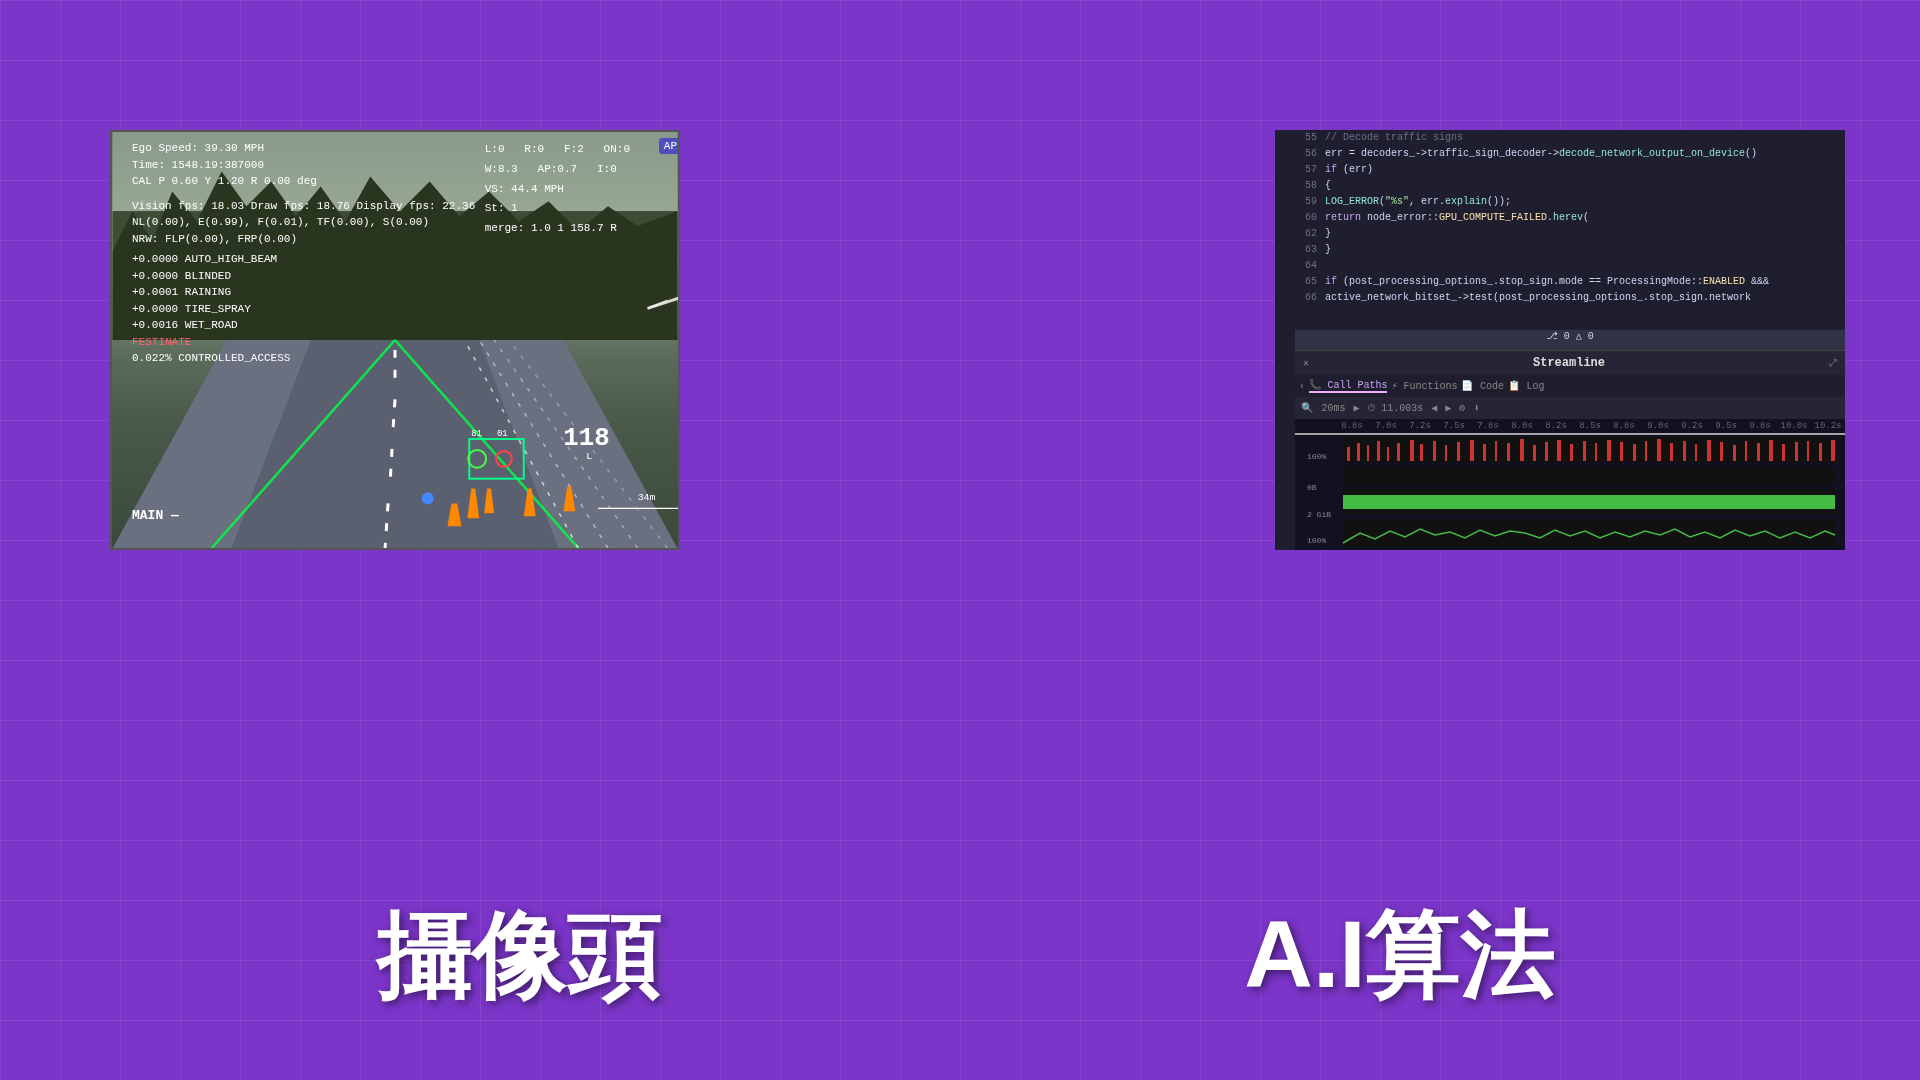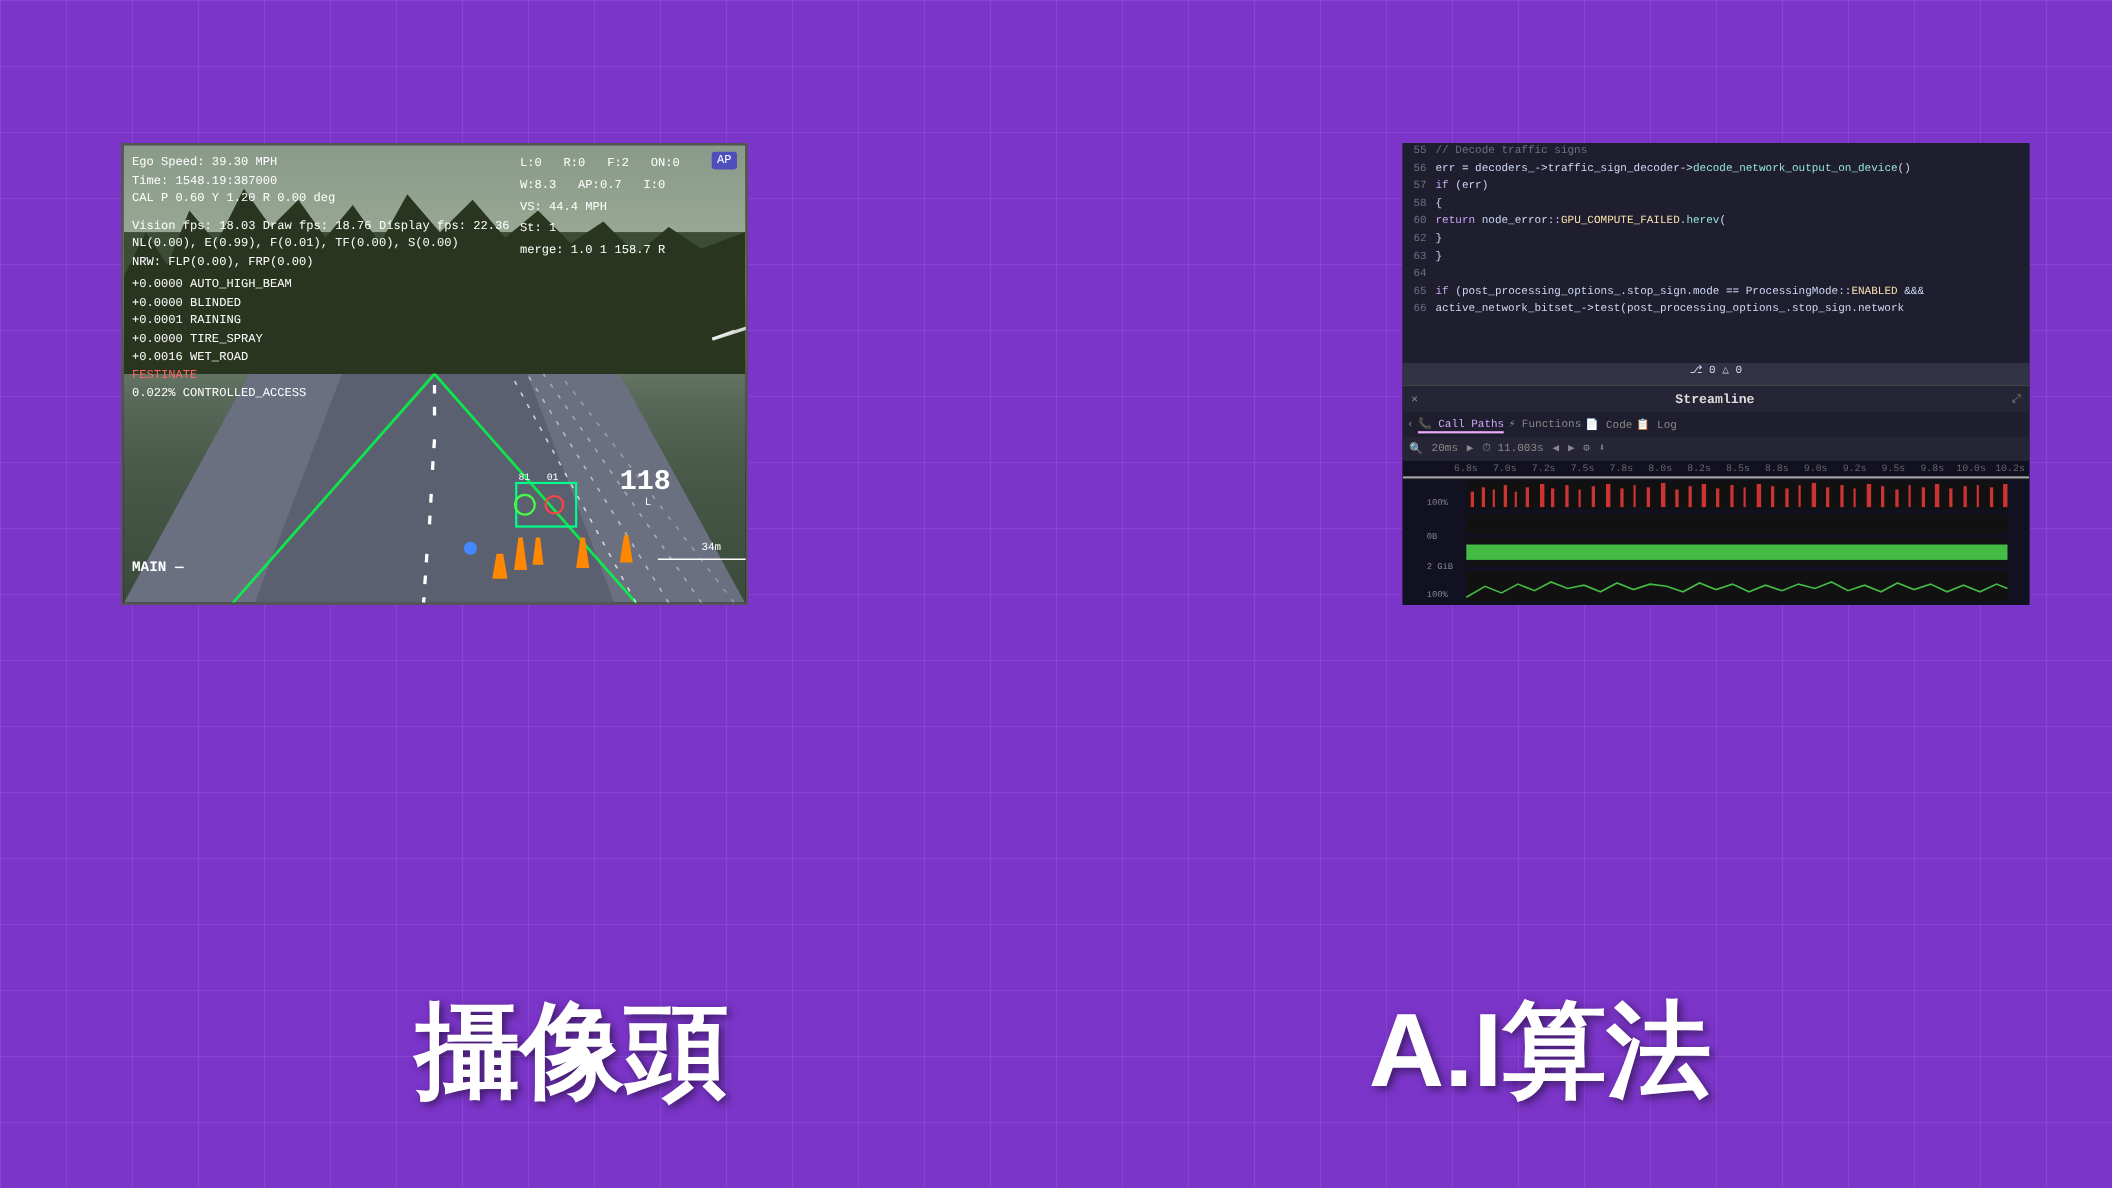--- a/index.html
+++ b/index.html
@@ -47,21 +47,21 @@
     .dashcam-road {
       width: 100%;
       height: 100%;
       position: relative;
       background: linear-gradient(180deg, #6a7a6a 0%, #8a9a8a 30%, #5a6a5a 55%, #4a5a4a 70%, #3a4a3a 100%);
     }
 
     
     .hud-overlay {
       position: absolute;
-      top: 0; left: 0;
+      top: 0; left: 12px;
       width: 100%; height: 100%;
       color: white;
       font-size: 11px;
       font-family: 'Courier New', monospace;
       padding: 8px;
     }
 
     .hud-top-left {
       position: absolute;
       top: 8px; left: 8px;
@@ -104,20 +104,21 @@
     .code-panel {
       position: absolute;
       top: 130px;
       right: 75px;
       width: 570px;
       height: 420px;
       background: #1e1e2e;
       overflow: hidden;
       display: flex;
       flex-direction: column;
+      padding-left: 20px;
     }
 
     .code-editor {
       flex: 1;
       background: #1e1e2e;
       color: #cdd6f4;
       font-size: 11px;
       font-family: 'Courier New', monospace;
       overflow: hidden;
       padding: 0;
@@ -407,20 +408,24 @@
         <span class="line-num">56</span>
         <span class="line-content"><span class="kw-white">    err = decoders_-&gt;traffic_sign_decoder-&gt;</span><span class="kw-teal">decode_network_output_on_device</span><span class="kw-white">()</span></span>
       </div>
       <div class="code-line">
         <span class="line-num">57</span>
         <span class="line-content"><span class="kw-purple">    if </span><span class="kw-white">(err)</span></span>
       </div>
       <div class="code-line">
         <span class="line-num">58</span>
         <span class="line-content kw-white">    {</span>
+      </div>
+      <div class="code-line">
+        <span class="line-num">59</span>
+        <span class="line-content"><span class="kw-white">        </span><span class="kw-teal">LOG_ERROR</span><span class="kw-white">(</span><span class="kw-green">"%s"</span><span class="kw-white">, err.</span><span class="kw-teal">explain</span><span class="kw-white">());</span></span>
       </div>
       <div class="code-line">
         <span class="line-num">60</span>
         <span class="line-content"><span class="kw-purple">        return </span><span class="kw-white">node_error::</span><span class="kw-yellow">GPU_COMPUTE_FAILED</span><span class="kw-white">.</span><span class="kw-teal">herev</span><span class="kw-white">(</span></span>
       </div>
       <div class="code-line">
         <span class="line-num">62</span>
         <span class="line-content kw-white">    }</span>
       </div>
       <div class="code-line">

